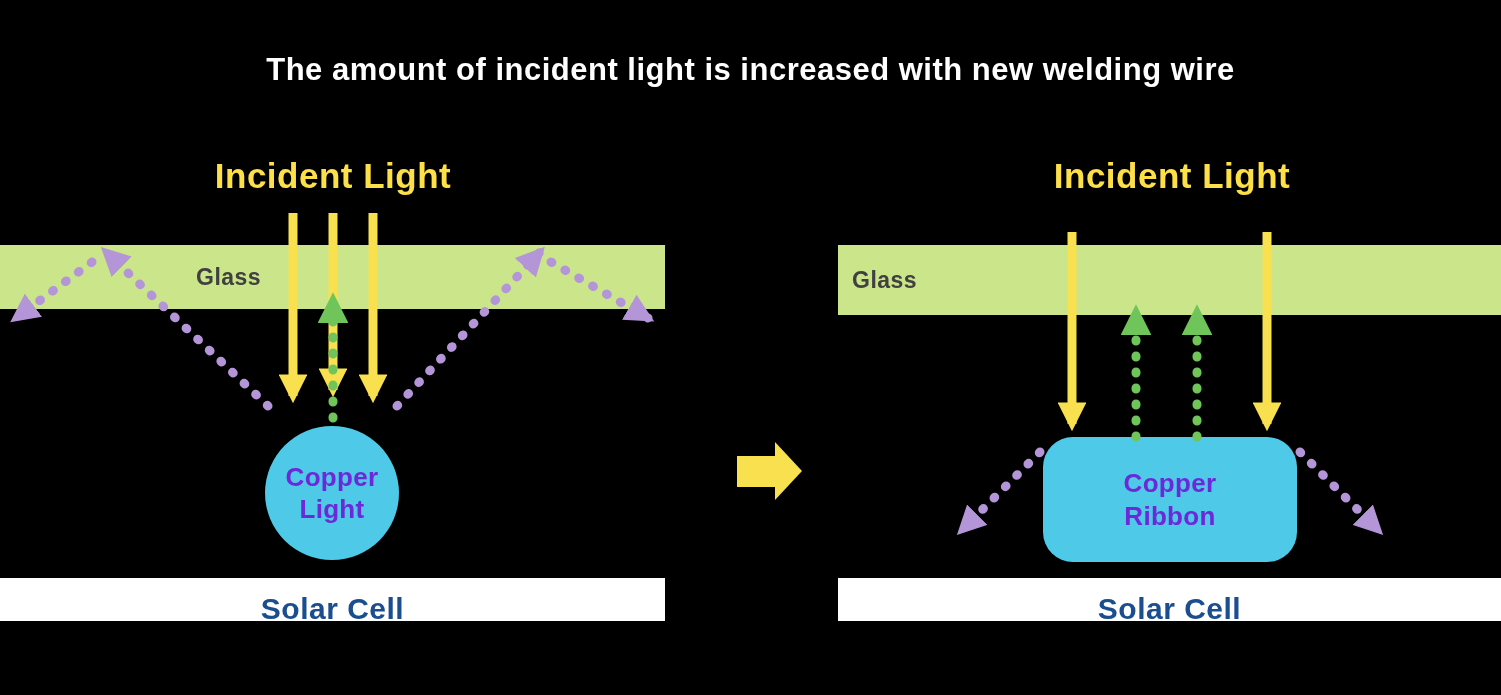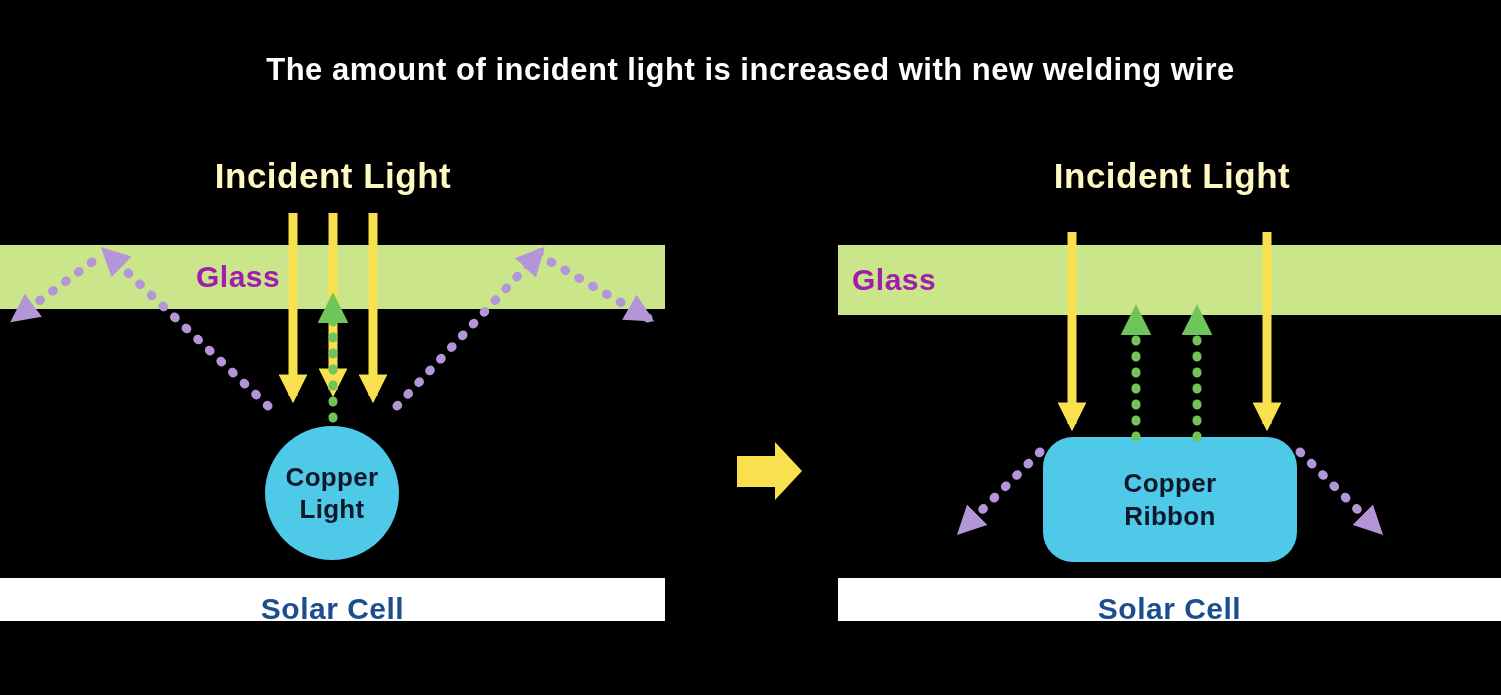--- a/index.html
+++ b/index.html
@@ -19,41 +19,41 @@
     color: #ffffff;
     font-size: 31px;
     font-weight: bold;
     letter-spacing: 0.5px;
     white-space: nowrap;
   }
   .heading {
     position: absolute;
     top: 156px;
     transform: translateX(-50%);
-    color: #fef9c3;
+    color: #fde047;
     font-size: 35px;
     font-weight: bold;
     letter-spacing: 0.5px;
     white-space: nowrap;
   }
   .heading.left  { left: 333px; }
   .heading.right { left: 1172px; }
 
   .glass-band {
     position: absolute;
     background: #cbe68a;
   }
   .glass-band.left  { left: 0;    top: 245px; width: 665px; height: 64px; }
   .glass-band.right { left: 838px; top: 245px; width: 663px; height: 70px; }
   .glass-label {
     position: absolute;
     top: 50%;
     transform: translateY(-50%);
-    color: #a21caf;
-    font-size: 30px;
+    color: #404040;
+    font-size: 23px;
     font-weight: 600;
     letter-spacing: 0.5px;
   }
   .glass-band.left  .glass-label { left: 196px; }
   .glass-band.right .glass-label { left: 14px; }
 
   .solar-cell {
     position: absolute;
     top: 578px;
     height: 62px;
@@ -93,21 +93,21 @@
     height: 125px;
     border-radius: 30px;
     background: #4fc9e8;
     display: flex;
     flex-direction: column;
     align-items: center;
     justify-content: center;
     line-height: 1.25;
   }
   .shape-label {
-    color: #0f172a;
+    color: #6d28d9;
     font-size: 26px;
     font-weight: 600;
     letter-spacing: 0.3px;
   }
 
   svg.arrows {
     position: absolute;
     inset: 0;
     width: 1501px;
     height: 695px;

